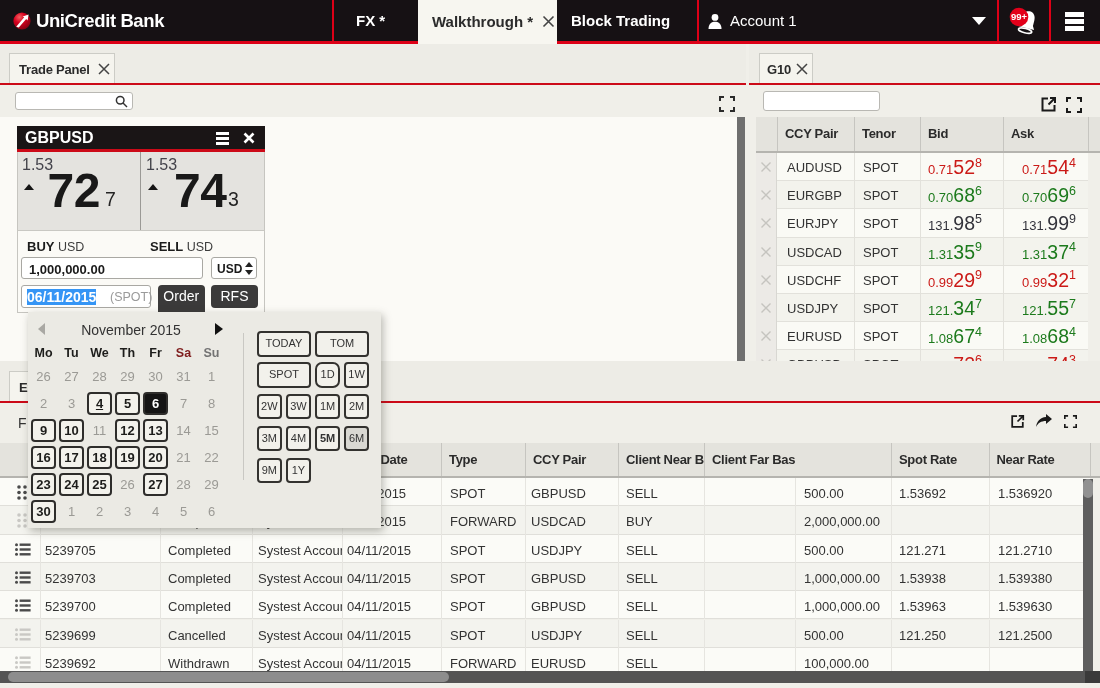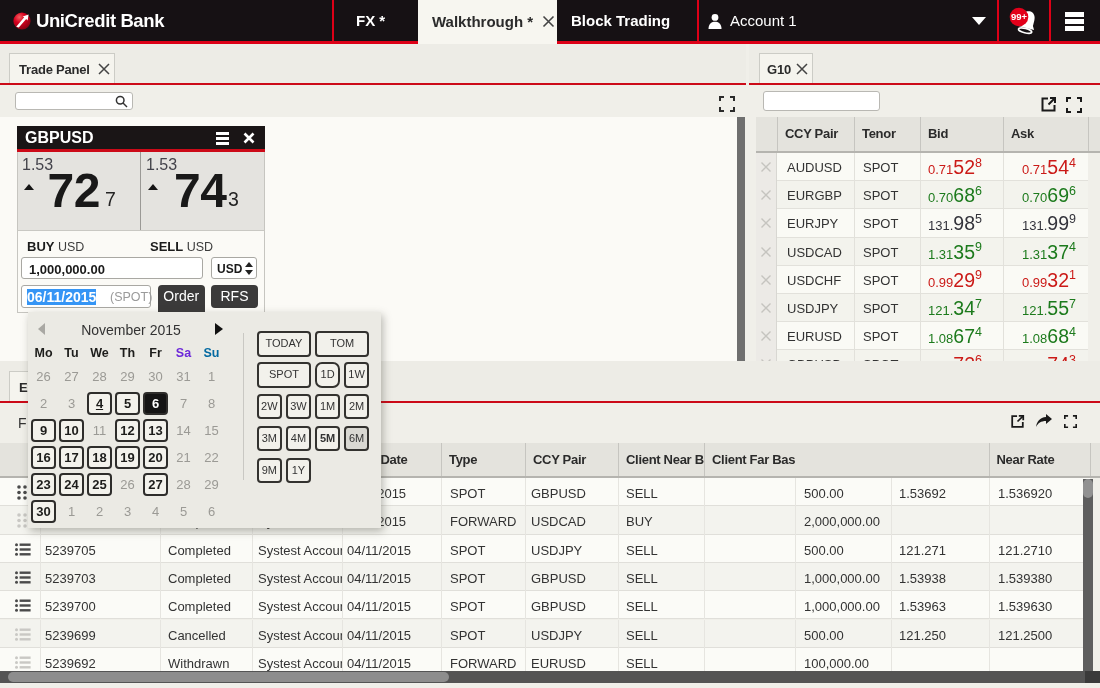--- a/index.html
+++ b/index.html
@@ -305,20 +305,23 @@
         <span style="">Type</span>
       </div>
       <div class="hc" style="left:525px; width:93px; overflow:hidden;">
         <span style="">CCY Pair</span>
       </div>
       <div class="hc" style="left:618px; width:86px; overflow:hidden;">
         <span style="">Client Near Base</span>
       </div>
       <div class="hc" style="left:704px; width:91px; overflow:hidden;">
         <span style="">Client Far Base</span>
+      </div>
+      <div class="hc" style="left:891px; width:97.5px; overflow:hidden;">
+        <span style="">Spot Rate</span>
       </div>
       <div class="hc" style="left:988.5px; width:101.5px; overflow:hidden;">
         <span style="">Near Rate</span>
       </div>
       <div class="hc" style="left:1090px; width:10px;"></div>
     </div>
     <div class="a" style="left:0; top:35px; width:1090px; height:28.3px; background:#fbfbf7; border-bottom:1px solid #e0dfda;"></div>
     <div class="a" style="left:40px; top:35px; width:1px; height:28.3px; background:#e6e5e0;"></div>
     <div class="a" style="left:160px; top:35px; width:1px; height:28.3px; background:#e6e5e0;"></div>
     <div class="a" style="left:252px; top:35px; width:1px; height:28.3px; background:#e6e5e0;"></div>
@@ -534,22 +537,22 @@
 
 <div class="a" id="cal">
     <div class="a" style="left:10px; top:11px; width:0; height:0; border-top:6px solid transparent; border-bottom:6px solid transparent; border-right:7px solid #a9a8a3;"></div>
     <div class="a" style="left:28px; top:10px; width:150px; text-align:center; font-size:14px; color:#333;">November 2015</div>
     <div class="a" style="left:187px; top:11px; width:0; height:0; border-top:6px solid transparent; border-bottom:6px solid transparent; border-left:8px solid #111;"></div>
     <div class="a" style="left:2.5px; top:33.5px; width:26px; text-align:center; font-size:12.5px; font-weight:bold; color:#1d1d1b;">Mo</div>
     <div class="a" style="left:30.5px; top:33.5px; width:26px; text-align:center; font-size:12.5px; font-weight:bold; color:#1d1d1b;">Tu</div>
     <div class="a" style="left:58.5px; top:33.5px; width:26px; text-align:center; font-size:12.5px; font-weight:bold; color:#1d1d1b;">We</div>
     <div class="a" style="left:86.5px; top:33.5px; width:26px; text-align:center; font-size:12.5px; font-weight:bold; color:#1d1d1b;">Th</div>
     <div class="a" style="left:114.5px; top:33.5px; width:26px; text-align:center; font-size:12.5px; font-weight:bold; color:#1d1d1b;">Fr</div>
-    <div class="a" style="left:142.5px; top:33.5px; width:26px; text-align:center; font-size:12.5px; font-weight:bold; color:#6d28d9;">Sa</div>
-    <div class="a" style="left:170.5px; top:33.5px; width:26px; text-align:center; font-size:12.5px; font-weight:bold; color:#0369a1;">Su</div>
+    <div class="a" style="left:142.5px; top:33.5px; width:26px; text-align:center; font-size:12.5px; font-weight:bold; color:#7f1d1d;">Sa</div>
+    <div class="a" style="left:170.5px; top:33.5px; width:26px; text-align:center; font-size:12.5px; font-weight:bold; color:#737373;">Su</div>
     <div class="dnum" style="left:3px; top:52.5px;">26</div>
     <div class="dnum" style="left:31px; top:52.5px;">27</div>
     <div class="dnum" style="left:59px; top:52.5px;">28</div>
     <div class="dnum" style="left:87px; top:52.5px;">29</div>
     <div class="dnum" style="left:115px; top:52.5px;">30</div>
     <div class="dnum" style="left:143px; top:52.5px;">31</div>
     <div class="dnum" style="left:171px; top:52.5px;">1</div>
     <div class="dnum" style="left:3px; top:79.5px;">2</div>
     <div class="dnum" style="left:31px; top:79.5px;">3</div>
     <div class="dbox" style="left:59px; top:79.5px;"><span style="text-decoration:underline;">4</span></div>

